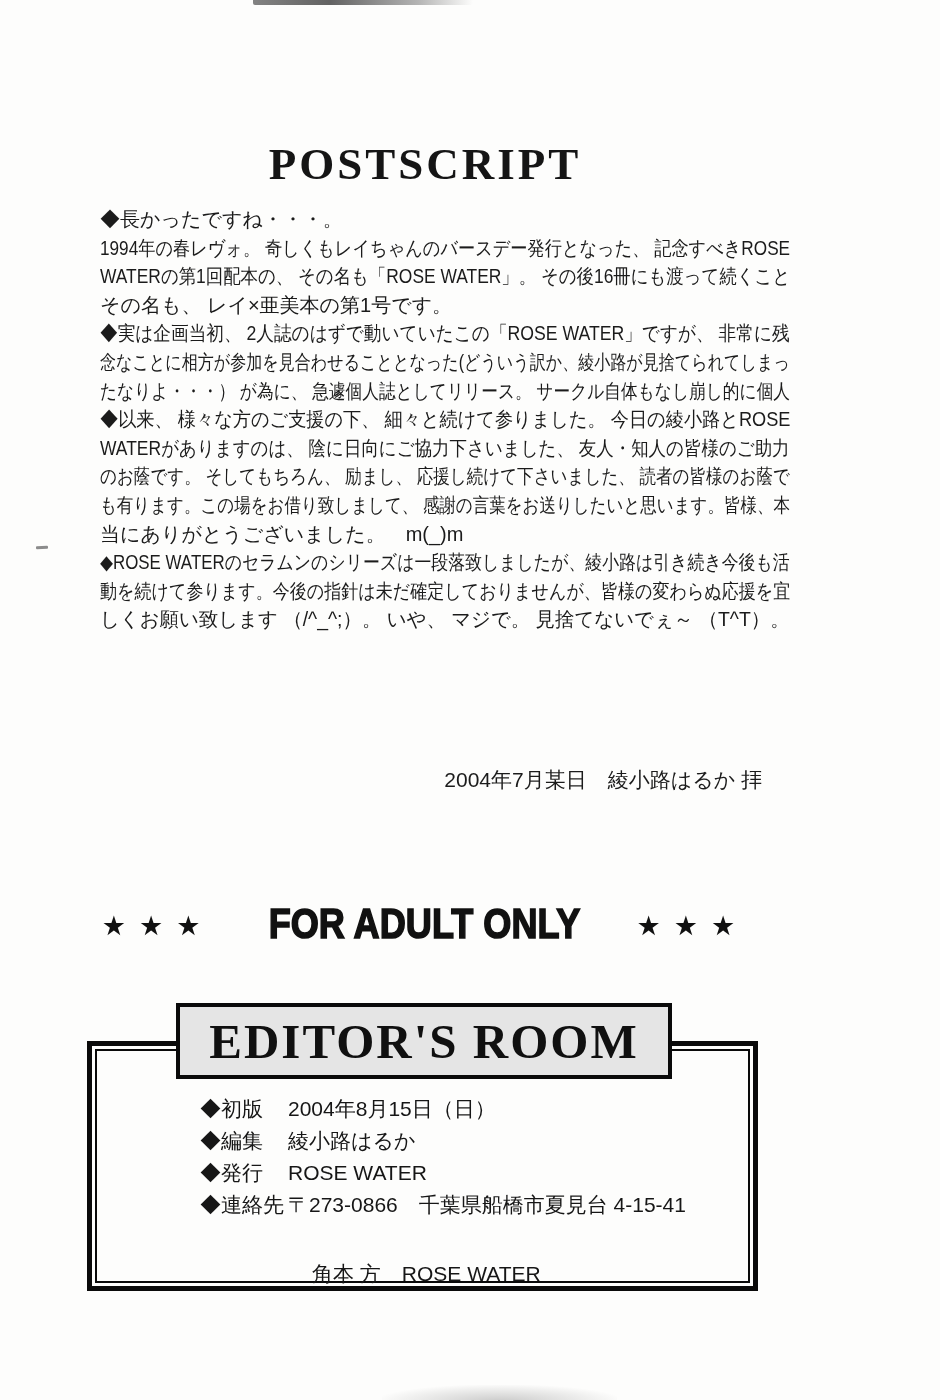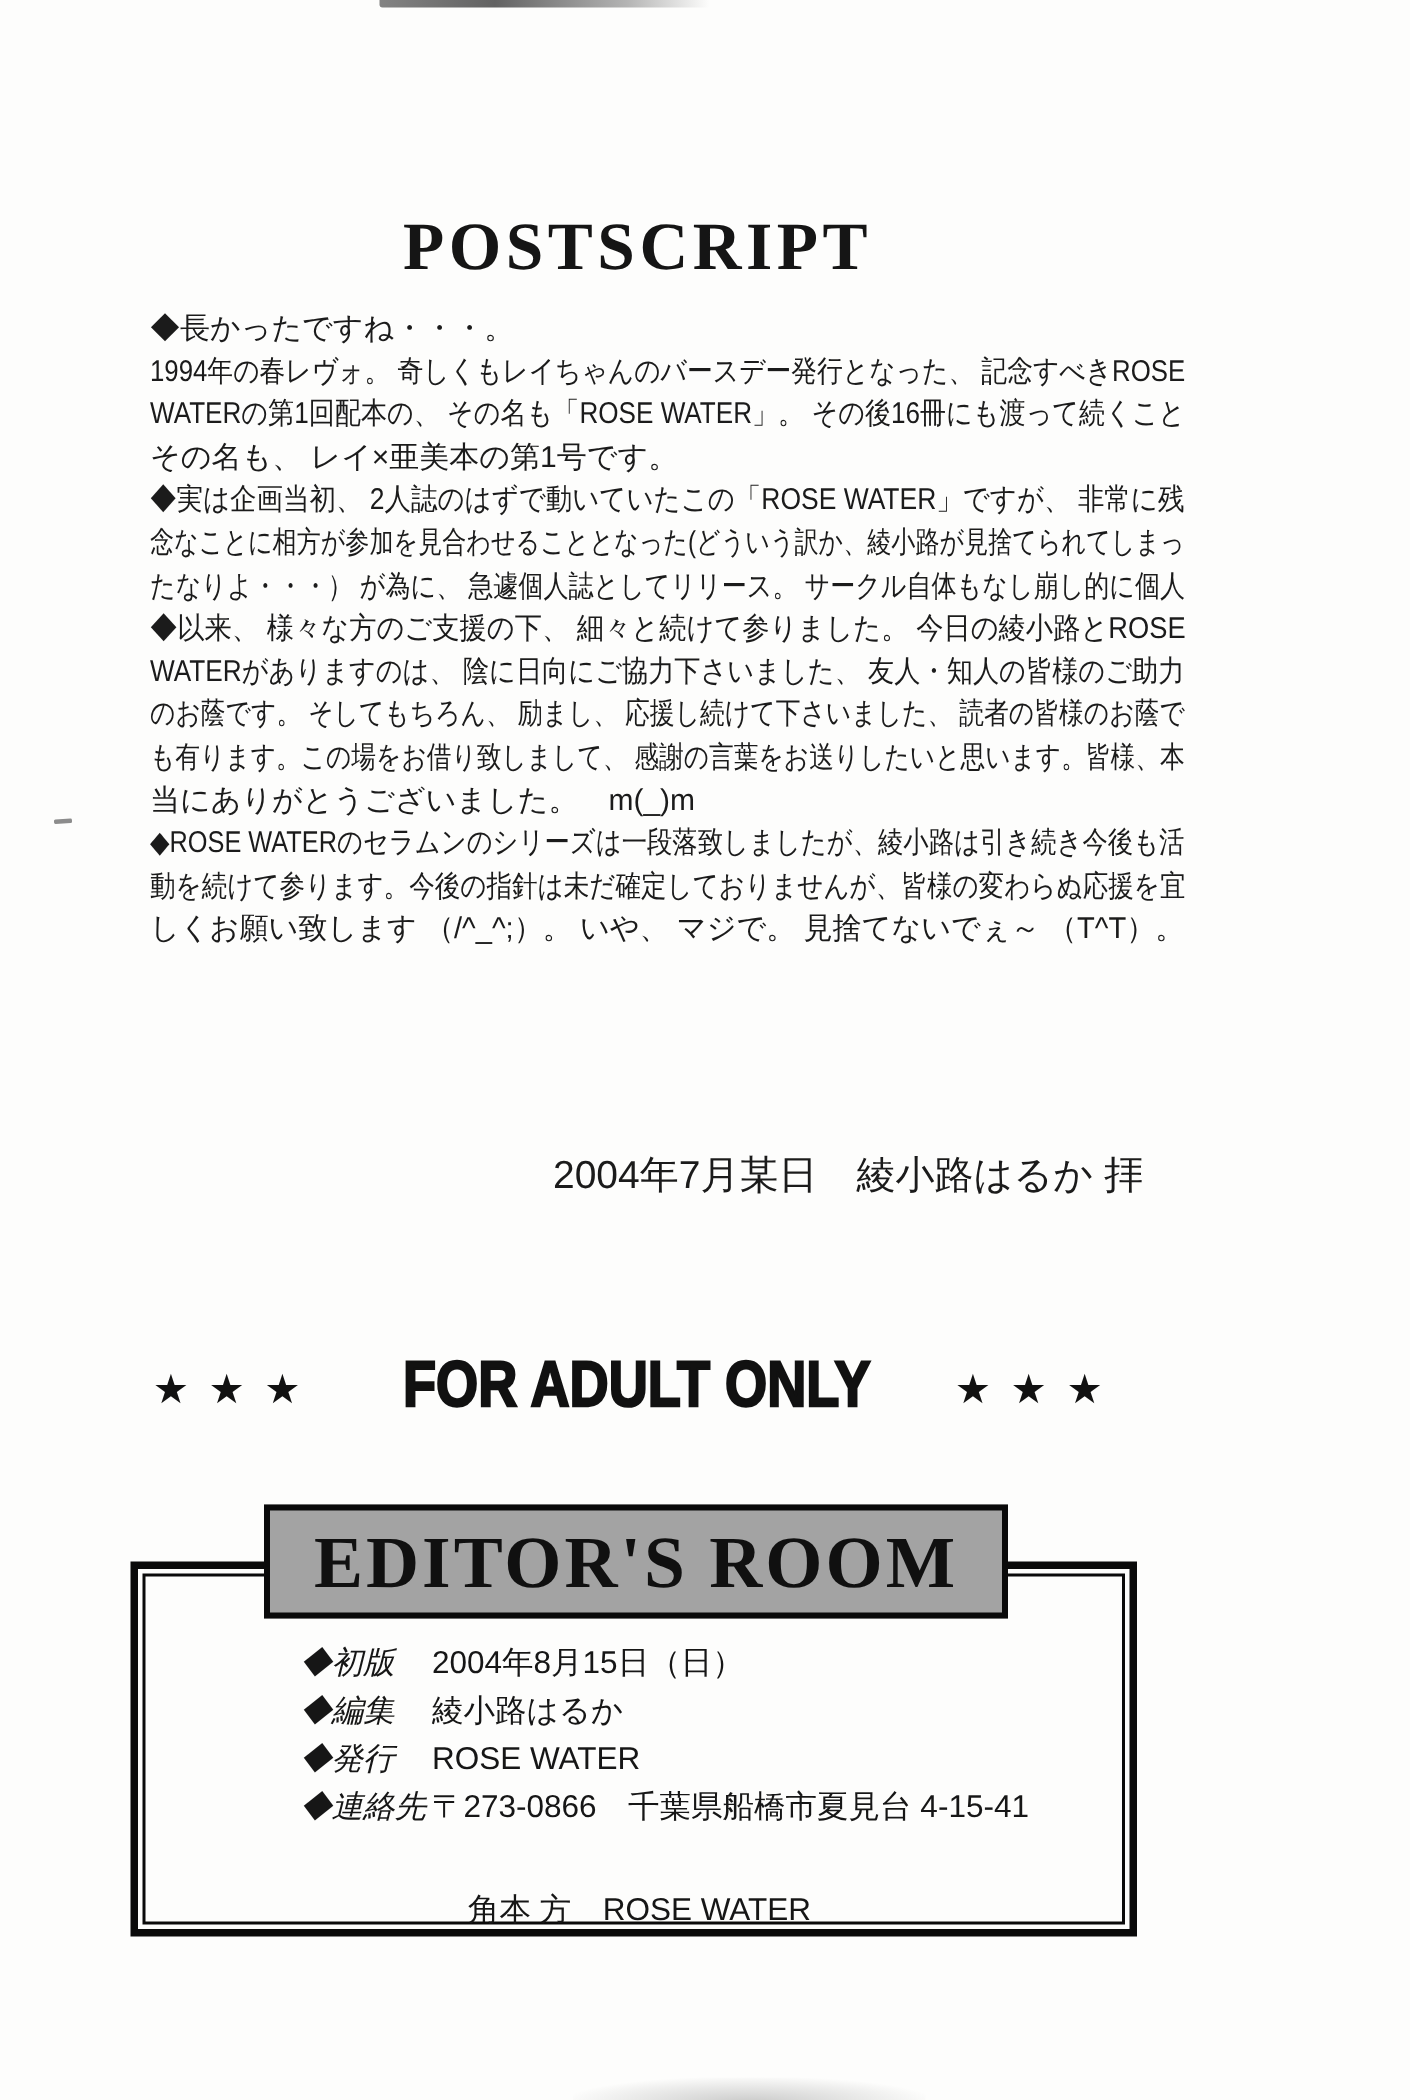--- a/index.html
+++ b/index.html
@@ -35,21 +35,21 @@
     display: block;
     white-space: nowrap;
     transform-origin: 0 50%;
     height: 28.6px;
   }
   .signature {
     position: absolute; left: 100px; top: 766px; width: 690px;
     text-align: right;
     padding-right: 28px;
     box-sizing: border-box;
-    font-size: 26px;
+    font-size: 21px;
     color: #1b1b1b;
   }
 
   
   .banner {
     position: absolute; left: 0; top: 902px; width: 850px;
     display: flex; align-items: center; justify-content: center;
     gap: 26px;
     color: #111;
   }
@@ -77,21 +77,21 @@
     border: 5px solid #0a0a0a;
     box-sizing: border-box;
     background: #fdfdfc;
   }
   .editor-box-inner {
     position: absolute; inset: 3px;
     border: 2px solid #0a0a0a;
   }
   .title-box {
     position: absolute; left: 176px; top: 1003px; width: 496px; height: 76px;
-    background: #a3a3a3;
+    background: #e5e5e5;
     border: 4px solid #0a0a0a;
     box-sizing: border-box;
     display: flex; align-items: center; justify-content: center;
     z-index: 2;
   }
   .title-box .editors-title {
     font-family: "Liberation Serif", serif;
     font-size: 49px;
     font-weight: 600;
     letter-spacing: 2px;
@@ -104,21 +104,21 @@
     color: #161616;
     z-index: 3;
   }
   .crow {
     display: flex;
     height: 32px;
     line-height: 26px;
     align-items: flex-start;
     white-space: nowrap;
   }
-  .crow .clabel { flex: 0 0 88px; font-style: italic; }
+  .crow .clabel { flex: 0 0 88px; }
   .crow.cont { padding-left: 112px; margin-top: 37px; }
 
   
   .smudge-top {
     position: absolute; left: 253px; top: 0; width: 220px; height: 5px;
     background: linear-gradient(90deg, rgba(90,90,90,.75), rgba(60,60,60,.8) 35%, rgba(120,120,120,.55) 75%, rgba(160,160,160,0));
     border-radius: 0 0 2px 2px;
   }
   .smudge-bottom {
     position: absolute; left: 382px; top: 1385px; width: 235px; height: 15px;

